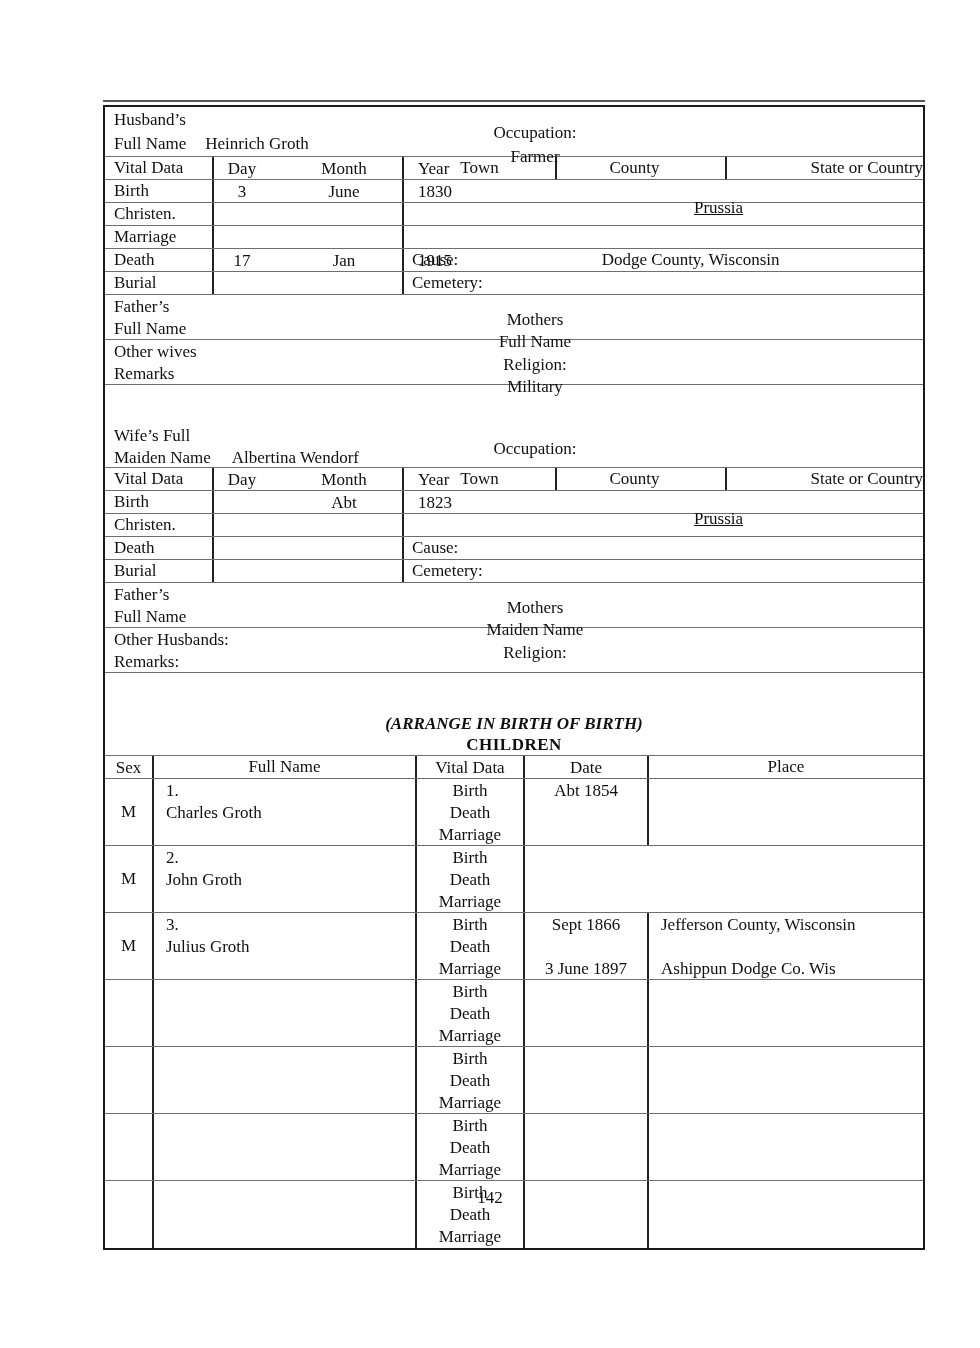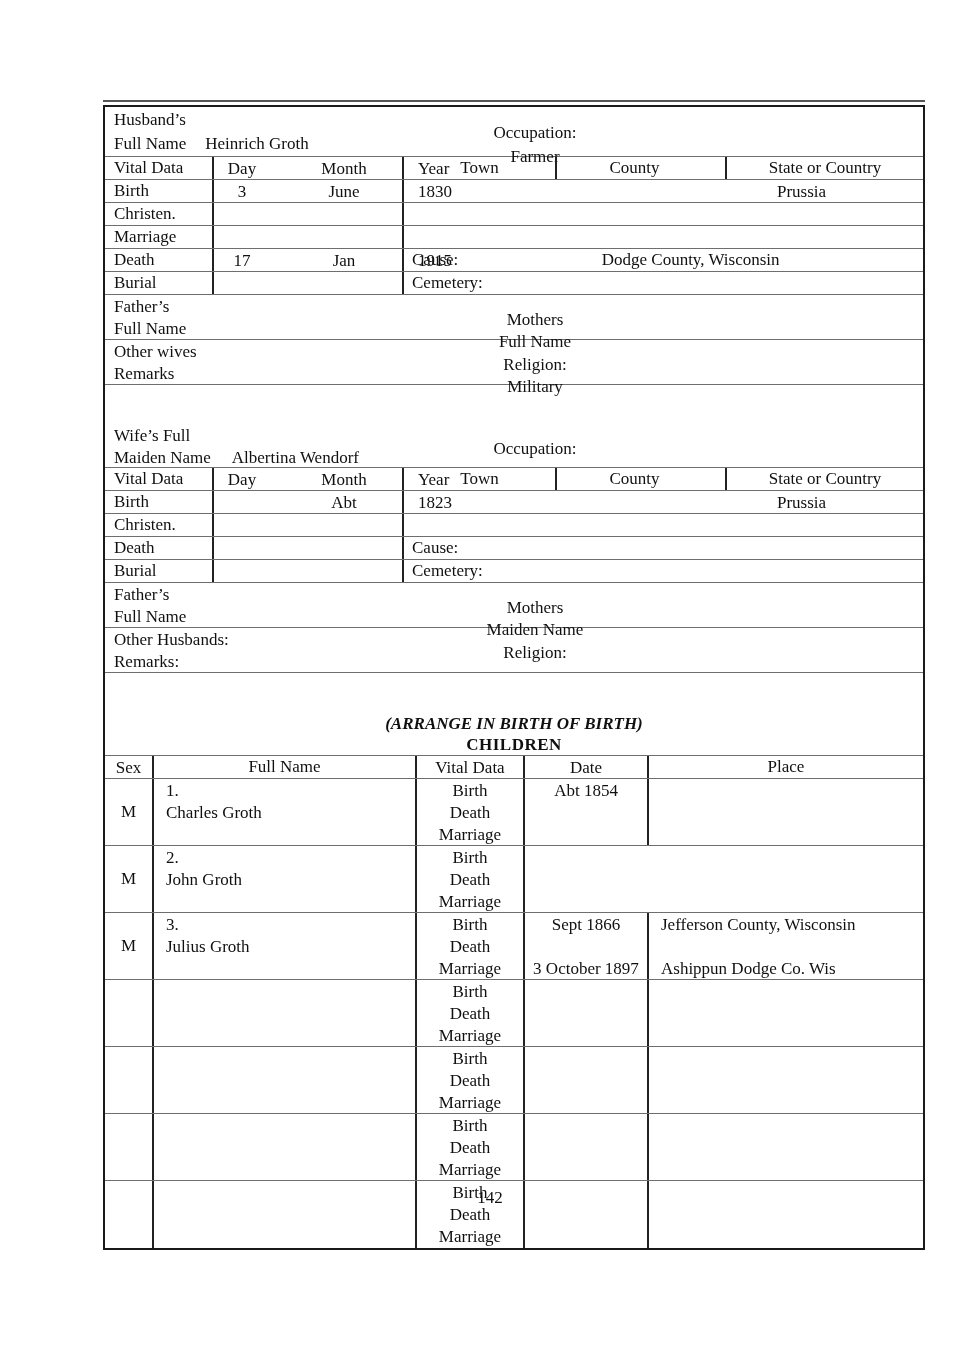--- a/index.html
+++ b/index.html
@@ -36,24 +36,24 @@
 
   .value-name { margin-left:19px; }
   .wname-gap  { margin-left:21px; }
 
   
   .c-label { width:107px; padding-left:9px; }
   .c-date  { width:192px; border-left:2px solid #222; border-right:2px solid #222;
              display:grid; grid-template-columns:56px 76px 1fr; align-items:center; text-align:center;gap:36px; }
   .c-town  { width:151px; text-align:center; }
   .c-county{ width:157px; border-left:2px solid #222; text-align:center; }
-  .c-state { flex:1; border-left:2px solid #222; text-align:center;margin-left:13px; }
+  .c-state { flex:1; border-left:2px solid #222; text-align:right;margin-left:13px; }
   .c-merged{ flex:1; position:relative; padding-left:8px; }
   .c-merged.cflex { display:flex; padding-left:8px; }
-  .st-val  { position:absolute; left:290px; top:1px; width:215px; text-align:center; }
+  .st-val  { position:absolute; left:290px; top:17px; width:215px; text-align:left;text-decoration:underline; }
   .cause-val { flex:1; text-align:center; }
 
   
   .k-sex   { width:47px; display:flex; align-items:center; justify-content:center; }
   .k-name  { width:263px; border-left:2px solid #222; padding:1px 0 0 12px; }
   .k-vital { width:110px; border-left:2px solid #222; border-right:2px solid #222; text-align:center; padding-top:1px; }
   .k-date  { width:124px; border-right:2px solid #222; text-align:center; padding-top:1px; }
   .k-place { flex:1; padding:1px 0 0 12px; }
   .khead .k-name, .khead .k-place { text-align:center; padding:0; }
   .khead > div { line-height:21px; }
@@ -309,21 +309,21 @@
         <div class="ln">Julius Groth</div>
       </div>
       <div class="k-vital">
         <div class="ln">Birth</div>
         <div class="ln">Death</div>
         <div class="ln">Marriage</div>
       </div>
       <div class="k-date">
         <div class="ln">Sept 1866</div>
         <div class="ln"></div>
-        <div class="ln">3 October  1897</div>
+        <div class="ln">3 June  1897</div>
       </div>
       <div class="k-place">
         <div class="ln">Jefferson County, Wisconsin</div>
         <div class="ln"></div>
         <div class="ln">Ashippun Dodge Co. Wis</div>
       </div>
     </div>
 
     <div class="row krow">
       <div class="k-sex">

